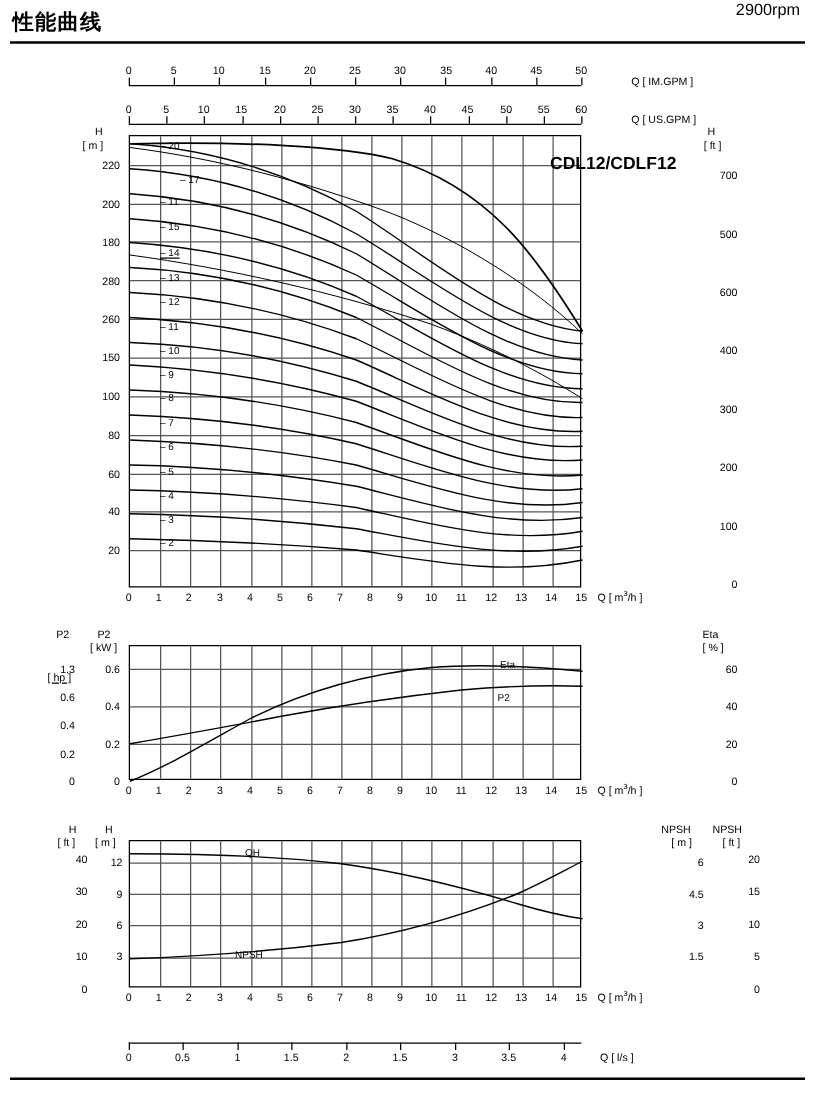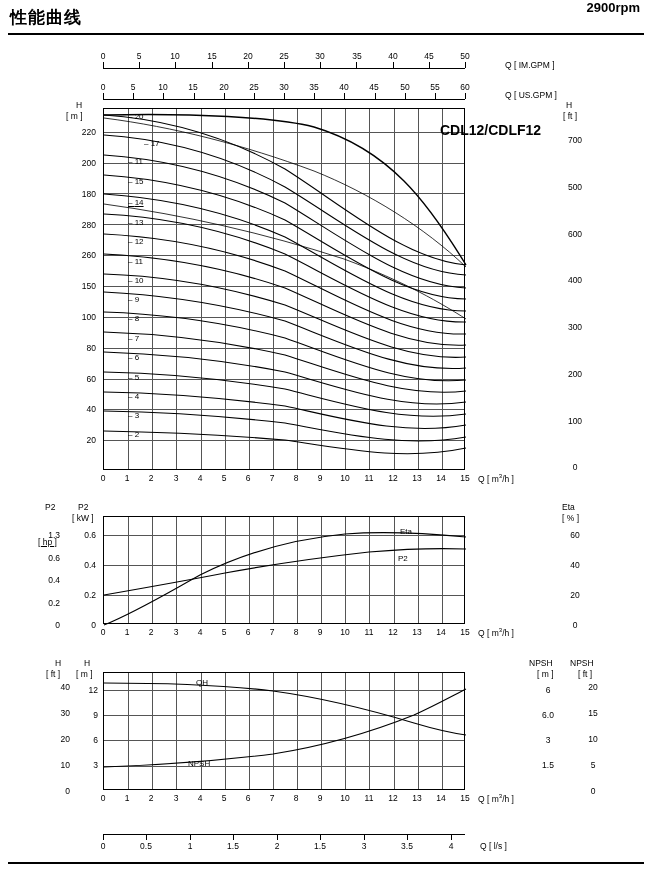--- a/index.html
+++ b/index.html
@@ -5,33 +5,33 @@
   html,body{margin:0;padding:0;}
   body{
     width:652px;height:883px;background:#ffffff;
     font-family:"Liberation Sans", sans-serif;
     color:#000;position:relative;overflow:hidden;
   }
   .page{position:relative;width:652px;height:883px;}
 
   
   .hdr-title{position:absolute;left:10px;top:6px;font-size:17px;font-weight:bold;letter-spacing:1px;}
-  .hdr-rpm{position:absolute;right:12px;top:0;font-size:13px;font-weight:bold;margin-left:18px;}
+  .hdr-rpm{position:absolute;right:12px;top:0;font-size:13px;font-weight:normal;margin-left:18px;}
   .hdr-rule{position:absolute;left:8px;top:33px;width:636px;height:2px;background:#000;}
   .foot-rule{position:absolute;left:8px;top:862px;width:636px;height:2px;background:#000;}
   .foot-note{position:absolute;right:10px;top:866px;font-size:8px;color:#9a9a9a;}
 
   
   .plot{position:absolute;border:1.5px solid #000;background:#fff;box-sizing:border-box;}
   .vline{position:absolute;top:0;bottom:0;width:1px;background:#555;}
   .hline{position:absolute;left:0;right:0;height:1px;background:#555;}
 
   .tick-lbl{position:absolute;font-size:8.5px;text-align:center;width:24px;margin-left:-12px;}
   .ytick-lbl{position:absolute;font-size:8.5px;text-align:right;width:28px;}
-  .ytick-lblR{position:absolute;font-size:8.5px;text-align:center;width:30px;}
+  .ytick-lblR{position:absolute;font-size:8.5px;text-align:right;width:30px;}
   .ax-name{position:absolute;font-size:8.5px;white-space:nowrap;}
 
   .model{position:absolute;font-size:14px;font-weight:bold;}
   .curve-lbl{position:absolute;font-size:8px;}
   .stage-lbl{position:absolute;font-size:8px;white-space:nowrap;}
   .sup{font-size:6px;vertical-align:super;}
 
   svg{position:absolute;left:0;top:0;overflow:visible;}
   .c-main{fill:none;stroke:#000;stroke-width:1.1;}
   .c-thin{fill:none;stroke:#000;stroke-width:0.8;}
@@ -352,21 +352,21 @@
   <div class="ytick-lbl" style="left:42px;top:708px;">30</div>
   <div class="ytick-lbl" style="left:42px;top:682px;">40</div>
 
   <div class="ytick-lbl" style="left:70px;top:760px;">3</div>
   <div class="ytick-lbl" style="left:70px;top:735px;">6</div>
   <div class="ytick-lbl" style="left:70px;top:710px;">9</div>
   <div class="ytick-lbl" style="left:70px;top:685px;">12</div>
 
   <div class="ytick-lblR" style="left:533px;top:760px;">1.5</div>
   <div class="ytick-lblR" style="left:533px;top:735px;">3</div>
-  <div class="ytick-lblR" style="left:533px;top:710px;">6.0</div>
+  <div class="ytick-lblR" style="left:533px;top:710px;">4.5</div>
   <div class="ytick-lblR" style="left:533px;top:685px;">6</div>
 
   <div class="ytick-lblR" style="left:578px;top:786px;">0</div>
   <div class="ytick-lblR" style="left:578px;top:760px;">5</div>
   <div class="ytick-lblR" style="left:578px;top:734px;">10</div>
   <div class="ytick-lblR" style="left:578px;top:708px;">15</div>
   <div class="ytick-lblR" style="left:578px;top:682px;">20</div>
 
   <div class="tick-lbl" style="left:103px;top:793px;">0</div>
   <div class="tick-lbl" style="left:127px;top:793px;">1</div>

